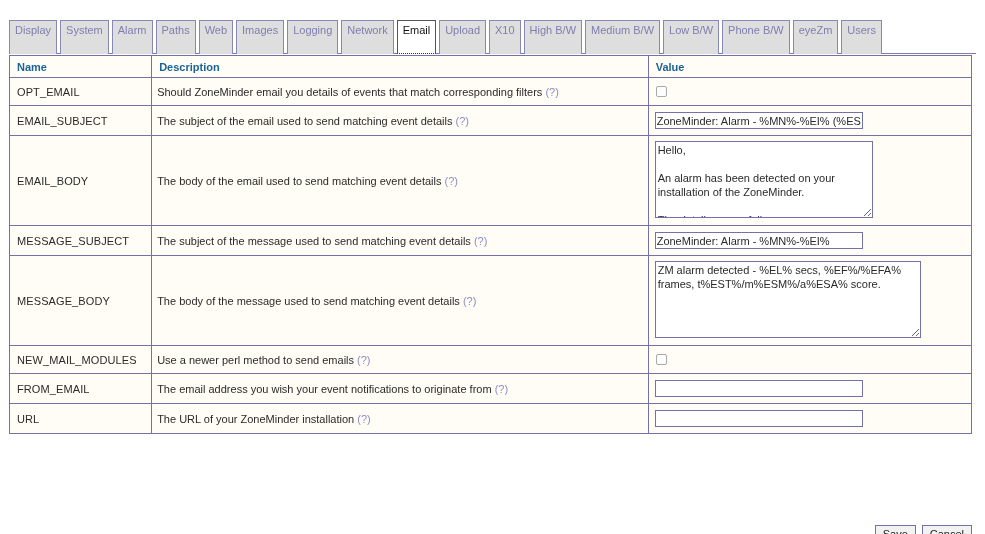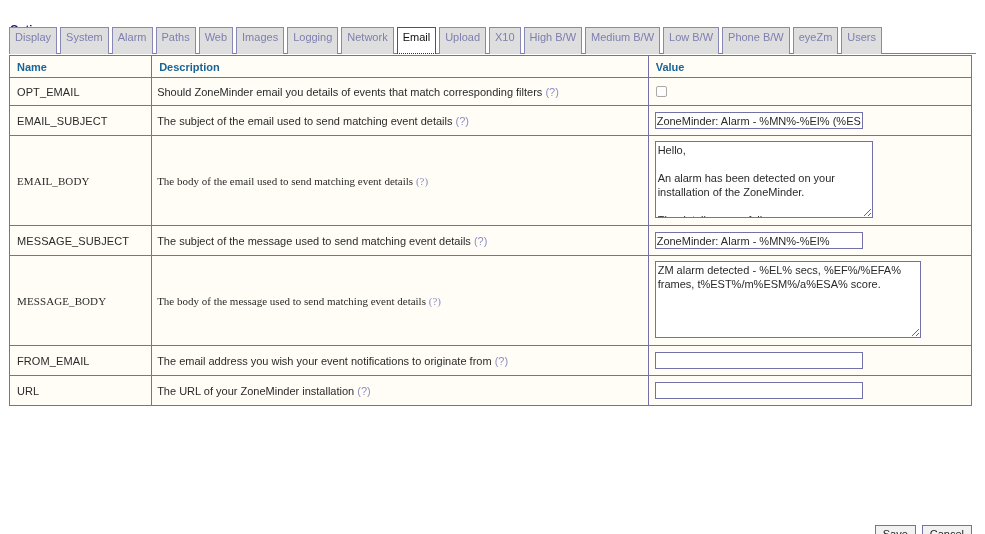--- a/index.html
+++ b/index.html
@@ -38,21 +38,21 @@
     top: 33px;
     width: 967px;
     height: 21px;
     display: flex;
     align-items: flex-end;
     border-bottom: 1px solid #7d7da8;
     box-sizing: border-box;
   }
   .tab {
     display: inline-block;
-    height: 27px;
+    height: 34px;
     line-height: 19px;
     padding: 0 5px;
     margin-right: 3px;
     font-size: 11px;
     color: #7e7eb0;
     background: #dedede;
     border: 1px solid #8888b5;
     border-bottom: none;
     box-sizing: border-box;
     white-space: nowrap;
@@ -159,21 +159,21 @@
   }
   textarea.ta-msg {
     width: 266px;
     height: 77px;
     overflow: hidden;
   }
   
   tr.r-std td { height: 21px; }
   tr.r-input td { height: 23px; }
   tr.r-body td { height: 83px; }
-  tr.r-body td.name-cell, tr.r-body td.desc-cell { vertical-align: middle; font-family: Liberation Serif, serif; }
+  tr.r-body td.name-cell, tr.r-body td.desc-cell { vertical-align: middle; }
 
   
   .btnbar {
     position: absolute;
     right: 13px;
     top: 525px;
     display: flex;
     gap: 6px;
   }
   .btn {
@@ -252,20 +252,27 @@
         <tr class="r-input">
           <td class="name-cell"><span>MESSAGE_SUBJECT</span></td>
           <td class="desc-cell"><span>The subject of the message used to send matching event details</span> <a class="helplink">(?)</a></td>
           <td class="value-cell"><input type="text" class="txt" value="ZoneMinder: Alarm - %MN%-%EI%" style=""></td>
         </tr>
         <tr class="r-body">
           <td class="name-cell"><span>MESSAGE_BODY</span></td>
           <td class="desc-cell"><span>The body of the message used to send matching event details</span> <a class="helplink">(?)</a></td>
           <td class="value-cell"><textarea class="ta ta-msg" style="">ZM alarm detected - %EL% secs, %EF%/%EFA% frames, t%EST%/m%ESM%/a%ESA% score.</textarea></td>
         </tr>
+        <tr class="r-std">
+          <td class="name-cell"><span>NEW_MAIL_MODULES</span></td>
+          <td class="desc-cell"><span>Use a newer perl method to send emails</span> <a class="helplink">(?)</a></td>
+          <td class="value-cell">
+            <input type="checkbox" class="chk" style="">
+          </td>
+        </tr>
         <tr class="r-input">
           <td class="name-cell"><span>FROM_EMAIL</span></td>
           <td class="desc-cell"><span>The email address you wish your event notifications to originate from</span> <a class="helplink">(?)</a></td>
           <td class="value-cell"><input type="text" class="txt" value="" style=""></td>
         </tr>
         <tr class="r-input">
           <td class="name-cell"><span>URL</span></td>
           <td class="desc-cell"><span>The URL of your ZoneMinder installation</span> <a class="helplink">(?)</a></td>
           <td class="value-cell"><input type="text" class="txt" value="" style=""></td>
         </tr>

